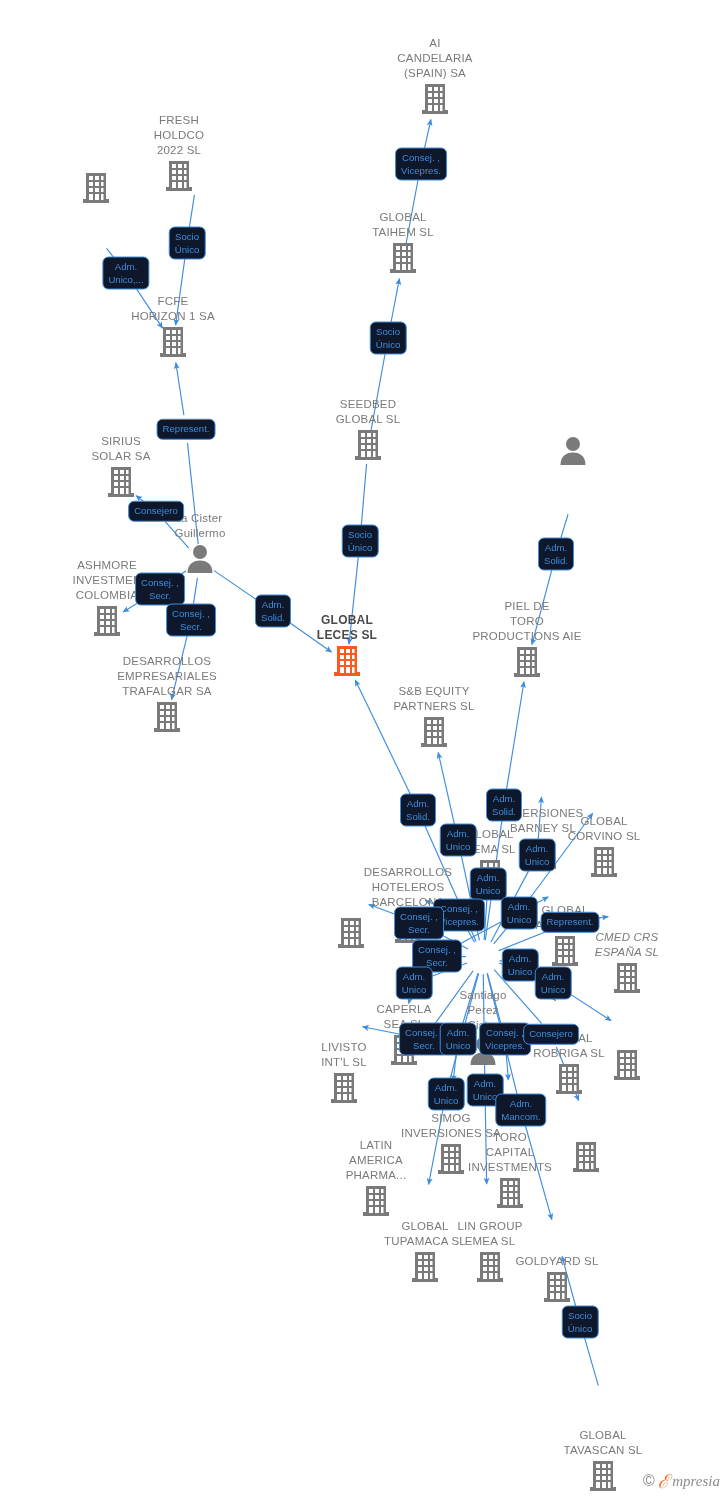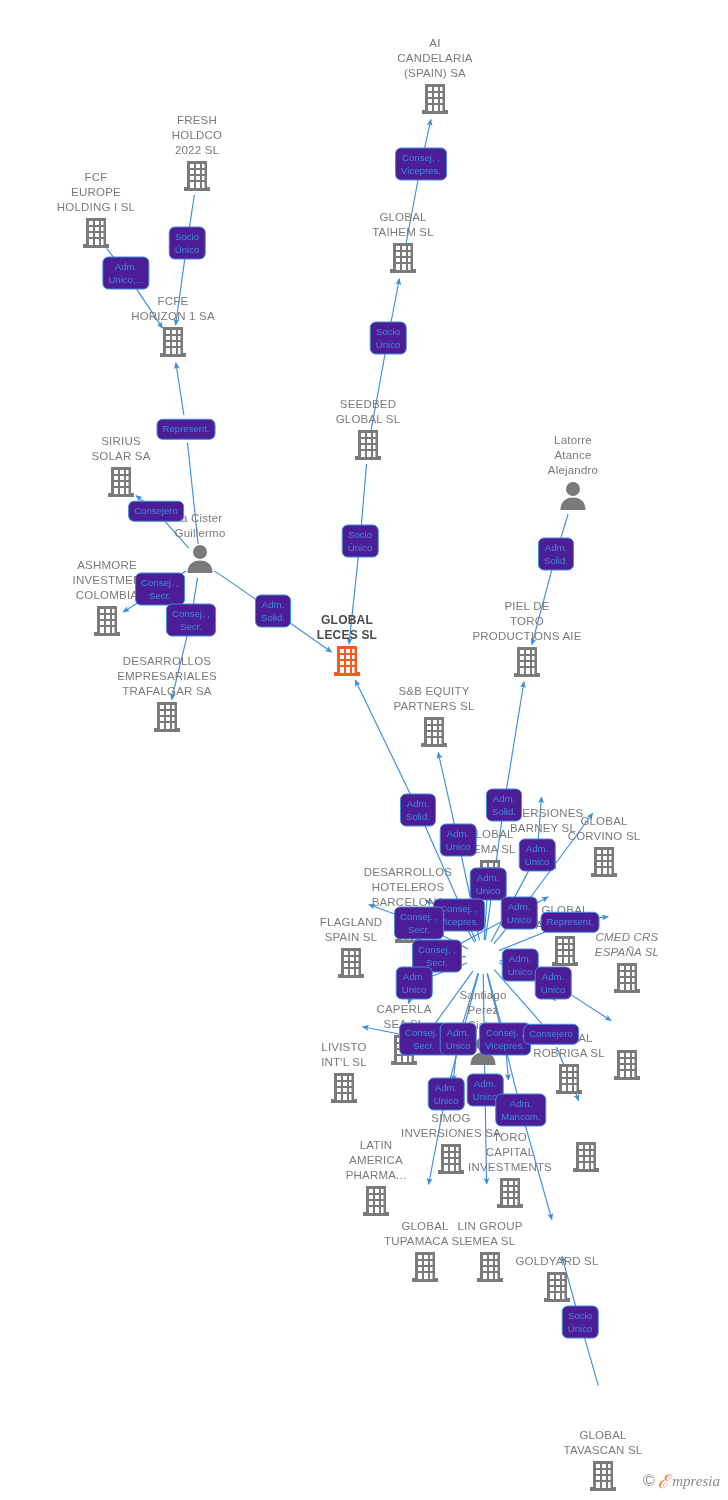--- a/index.html
+++ b/index.html
@@ -14,21 +14,21 @@
       color:#7a7a7a;font-size:11.5px;line-height:15px;letter-spacing:.2px;
       white-space:pre-line;font-weight:400;
   }
   .node .ico{display:block;margin:1px auto 0;}
   .node.person .nlabel{color:#7a7a7a;}
   .node.focus .nlabel{color:#4a4a4a;font-weight:bold;font-size:12px;}
 
   
   .chip{
     position:absolute;transform:translate(-50%,-50%);
-    border:1px solid #3d8ddd;border-radius:6px;background:#4c1d95;
+    border:1px solid #3d8ddd;border-radius:6px;background:#0f172a;
     color:#3d8ddd;font-size:9.6px;line-height:12.5px;
     padding:3px 5px;text-align:center;white-space:pre-line;
     box-sizing:border-box;
   }
 
   #watermark{position:absolute;right:8px;bottom:6px;display:flex;align-items:center;gap:3px;}
   #watermark .c{color:#8c8c8c;font-size:16px;line-height:16px;}
   #watermark .em{color:#f2762e;font-size:19px;font-style:italic;font-family:"Liberation Serif",serif;}
   #watermark .pr{color:#8c8c8c;font-size:15px;font-style:italic;font-family:"Liberation Serif",serif;}
 </style>
@@ -129,21 +129,21 @@
               <rect x="8" y="17" width="4" height="4"></rect>
               <rect x="14" y="17" width="4" height="4"></rect>
               <rect x="20" y="17" width="2.5" height="4"></rect>
               <rect x="8" y="23" width="4" height="6"></rect>
               <rect x="14" y="23" width="4" height="6"></rect>
               <rect x="20" y="23" width="2.5" height="6"></rect>
             </g>
           </svg>
         </div>
       </div>
-      <div class="node" style="left: 197px; top: 113px;">
+      <div class="node" style="left: 179px; top: 113px;">
         <div class="nlabel">FRESH
 HOLDCO
 2022  SL</div>
         <div>
           <svg class="ico" width="30" height="34" viewBox="0 0 30 34">
             <rect x="5" y="2" width="20" height="28" fill="#7a7a7a"></rect>
             <rect x="2" y="28" width="26" height="4" fill="#7a7a7a"></rect>
             <g fill="#ffffff">
               <rect x="8" y="5" width="4" height="4"></rect>
               <rect x="14" y="5" width="4" height="4"></rect>
@@ -155,23 +155,20 @@
               <rect x="14" y="17" width="4" height="4"></rect>
               <rect x="20" y="17" width="2.5" height="4"></rect>
               <rect x="8" y="23" width="4" height="6"></rect>
               <rect x="14" y="23" width="4" height="6"></rect>
               <rect x="20" y="23" width="2.5" height="6"></rect>
             </g>
           </svg>
         </div>
       </div>
       <div class="node" style="left: 96px; top: 170px;">
-        <div class="nlabel">FCF
-EUROPE
-HOLDING I  SL</div>
         <div>
           <svg class="ico" width="30" height="34" viewBox="0 0 30 34">
             <rect x="5" y="2" width="20" height="28" fill="#7a7a7a"></rect>
             <rect x="2" y="28" width="26" height="4" fill="#7a7a7a"></rect>
             <g fill="#ffffff">
               <rect x="8" y="5" width="4" height="4"></rect>
               <rect x="14" y="5" width="4" height="4"></rect>
               <rect x="20" y="5" width="2.5" height="4"></rect>
               <rect x="8" y="11" width="4" height="4"></rect>
               <rect x="14" y="11" width="4" height="4"></rect>
@@ -276,23 +273,20 @@
               <rect x="14" y="17" width="4" height="4"></rect>
               <rect x="20" y="17" width="2.5" height="4"></rect>
               <rect x="8" y="23" width="4" height="6"></rect>
               <rect x="14" y="23" width="4" height="6"></rect>
               <rect x="20" y="23" width="2.5" height="6"></rect>
             </g>
           </svg>
         </div>
       </div>
       <div class="node person" style="left: 573px; top: 433px;">
-        <div class="nlabel">Latorre
-Atance
-Alejandro</div>
         <div>
           <svg class="ico" width="30" height="34" viewBox="0 0 30 34">
             <circle cx="15" cy="10" r="7" fill="#7a7a7a"></circle>
             <path d="M2.5 31 C2.5 21.5 9 18.5 15 18.5 C21 18.5 27.5 21.5 27.5 31 Z" fill="#7a7a7a"></path>
           </svg>
         </div>
       </div>
       <div class="node person" style="left: 200px; top: 511px;">
         <div class="nlabel">ta Cister
 Guillermo</div>
@@ -541,22 +535,20 @@
               <rect x="14" y="17" width="4" height="4"></rect>
               <rect x="20" y="17" width="2.5" height="4"></rect>
               <rect x="8" y="23" width="4" height="6"></rect>
               <rect x="14" y="23" width="4" height="6"></rect>
               <rect x="20" y="23" width="2.5" height="6"></rect>
             </g>
           </svg>
         </div>
       </div>
       <div class="node" style="left: 351px; top: 915px;">
-        <div class="nlabel">FLAGLAND
-SPAIN SL</div>
         <div>
           <svg class="ico" width="30" height="34" viewBox="0 0 30 34">
             <rect x="5" y="2" width="20" height="28" fill="#7a7a7a"></rect>
             <rect x="2" y="28" width="26" height="4" fill="#7a7a7a"></rect>
             <g fill="#ffffff">
               <rect x="8" y="5" width="4" height="4"></rect>
               <rect x="14" y="5" width="4" height="4"></rect>
               <rect x="20" y="5" width="2.5" height="4"></rect>
               <rect x="8" y="11" width="4" height="4"></rect>
               <rect x="14" y="11" width="4" height="4"></rect>

